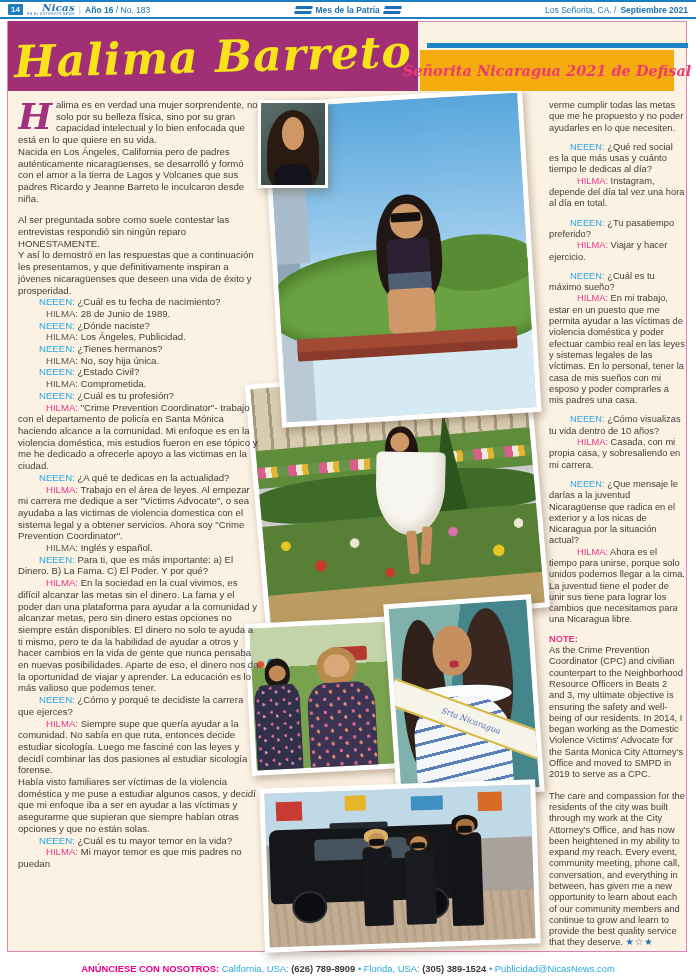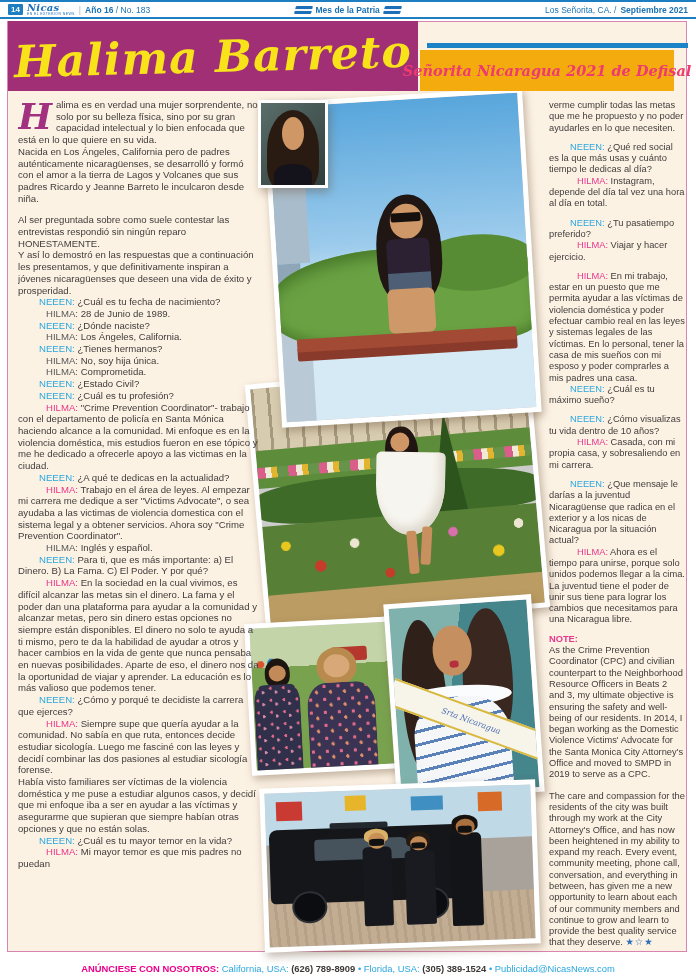--- a/index.html
+++ b/index.html
@@ -4,21 +4,21 @@
 <style>
   html,body{margin:0;padding:0;background:#fff;}
   .page{position:relative;width:696px;height:979px;background:#fff;overflow:hidden;
         font-family:"Liberation Sans",sans-serif;-webkit-font-smoothing:antialiased;}
 
   
   .topbar{position:absolute;top:0;left:0;width:696px;height:19px;box-sizing:border-box;
           background:#fff;border-top:2px solid #1d7ec2;border-bottom:2px solid #1d7ec2;
           display:flex;align-items:center;justify-content:space-between;padding:0 8px;
           font-size:8.5px;color:#1b72b4;}
-  .tb-left,.tb-center,.tb-right{display:flex;align-items:center;gap:4px;white-space:nowrap;}
+  .tb-left,.tb-center,.tb-right{display:flex;align-items:center;gap:4px;white-space:nowrap;text-align:right;}
   .pagenum{background:#1d7ec2;color:#fff;font-weight:bold;font-size:8px;padding:1px 3px;border-radius:1px;}
   .logo{display:flex;flex-direction:column;line-height:1;}
   .logo-main{font-family:"DejaVu Serif",serif;font-style:italic;font-weight:bold;font-size:10px;color:#1d6fb8;letter-spacing:.3px;}
   .logo-tag{font-size:3.5px;color:#1d6fb8;letter-spacing:.4px;}
   .tb-div{color:#9db8cc;}
   .issue b{font-weight:bold;}
   .flag{display:inline-block;width:17px;height:8px;transform:skewX(-14deg);border-radius:1px;
         background:repeating-linear-gradient(180deg,#1d6fb8 0 2.6px,#f2f6fa 2.6px 5.4px,#1d6fb8 5.4px 8px);}
   .tb-center b{font-weight:bold;}
   .tb-right b{font-weight:bold;}
@@ -326,29 +326,29 @@
     <div class="para">Nacida en Los Ángeles, California pero de padres auténticamente nicaragüenses, se desarrolló y formó con el amor a la tierra de Lagos y Volcanes que sus padres Ricardo y Jeanne Barreto le inculcaron desde niña.</div>
     <div class="para gap">Al ser preguntada sobre como suele contestar las entrevistas respondió sin ningún reparo HONESTAMENTE.</div>
     <div class="para">Y así lo demostró en las respuestas que a continuación les presentamos, y que definitivamente inspiran a jóvenes nicaragüenses que deseen una vida de éxito y prosperidad.</div>
 
     <div class="q" data-accent="gray">
       <div><span class="ql">NEEEN:</span> <span>¿Cuál es tu fecha de nacimiento?</span></div>
       <div><span class="al">HILMA:</span> <span>28 de Junio de 1989.</span></div>
     </div>
     <div class="q" data-accent="gray">
       <div><span class="ql">NEEEN:</span> <span>¿Dónde naciste?</span></div>
-      <div><span class="al">HILMA:</span> <span>Los Ángeles, California.</span></div>
+      <div><span class="al">HILMA:</span> <span>Los Ángeles, Publicidad.</span></div>
     </div>
     <div class="q" data-accent="gray">
       <div><span class="ql">NEEEN:</span> <span>¿Tienes hermanos?</span></div>
       <div><span class="al">HILMA:</span> <span>No, soy hija única.</span></div>
     </div>
     <div class="q" data-accent="gray">
+      <div><span class="ql">NEEEN:</span> <span>¿Estado Civil?</span></div>
       <div><span class="al">HILMA:</span> <span>Comprometida.</span></div>
-      <div><span class="ql">NEEEN:</span> <span>¿Estado Civil?</span></div>
     </div>
     <div class="q" data-accent="magenta">
       <div><span class="ql">NEEEN:</span> <span>¿Cuál es tu profesión?</span></div>
       <div><span class="al">HILMA:</span> <span>"Crime Prevention Coordinator"- trabajo con el departamento de policía en Santa Mónica haciendo alcance a la comunidad. Mi enfoque es en la violencia doméstica, mis estudios fueron en ese tópico y me he dedicado a ofrecerle apoyo a las victimas en la ciudad.</span></div>
     </div>
     <div class="q" data-accent="magenta">
       <div><span class="ql">NEEEN:</span> <span>¿A qué te dedicas en la actualidad?</span></div>
       <div><span class="al">HILMA:</span> <span>Trabajo en el área de leyes. Al empezar mi carrera me dedique a ser "Victims Advocate", o sea ayudaba a las victimas de violencia domestica con el sistema legal y a obtener servicios. Ahora soy "Crime Prevention Coordinator".</span></div>
     </div>
     <div class="q" data-accent="gray">
@@ -374,22 +374,22 @@
 
     <div class="q" data-accent="magenta">
       <div><span class="ql">NEEEN:</span> <span>¿Qué red social es la que más usas y cuánto tiempo le dedicas al día?</span></div>
       <div><span class="al">HILMA:</span> <span>Instagram, depende del día tal vez una hora al día en total.</span></div>
     </div>
     <div class="q" data-accent="magenta">
       <div><span class="ql">NEEEN:</span> <span>¿Tu pasatiempo preferido?</span></div>
       <div><span class="al">HILMA:</span> <span>Viajar y hacer ejercicio.</span></div>
     </div>
     <div class="q" data-accent="magenta">
+      <div><span class="ql">NEEEN:</span> <span>¿Cuál es tu máximo sueño?</span></div>
       <div><span class="al">HILMA:</span> <span>En mi trabajo, estar en un puesto que me permita ayudar a las víctimas de violencia doméstica y poder efectuar cambio real en las leyes y sistemas legales de las víctimas. En lo personal, tener la casa de mis sueños con mi esposo y poder comprarles a mis padres una casa.</span></div>
-      <div><span class="ql">NEEEN:</span> <span>¿Cuál es tu máximo sueño?</span></div>
     </div>
     <div class="q" data-accent="magenta">
       <div><span class="ql">NEEEN:</span> <span>¿Cómo visualizas tu vida dentro de 10 años?</span></div>
       <div><span class="al">HILMA:</span> <span>Casada, con mi propia casa, y sobresaliendo en mi carrera.</span></div>
     </div>
     <div class="q" data-accent="magenta">
       <div><span class="ql">NEEEN:</span> <span>¿Que mensaje le darías a la juventud Nicaragüense que radica en el exterior y a los nicas de Nicaragua por la situación actual?</span></div>
       <div><span class="al">HILMA:</span> <span>Ahora es el tiempo para unirse, porque solo unidos podemos llegar a la cima. La juventud tiene el poder de unir sus tiene para lograr los cambios que necesitamos para una Nicaragua libre.</span></div>
     </div>
 

